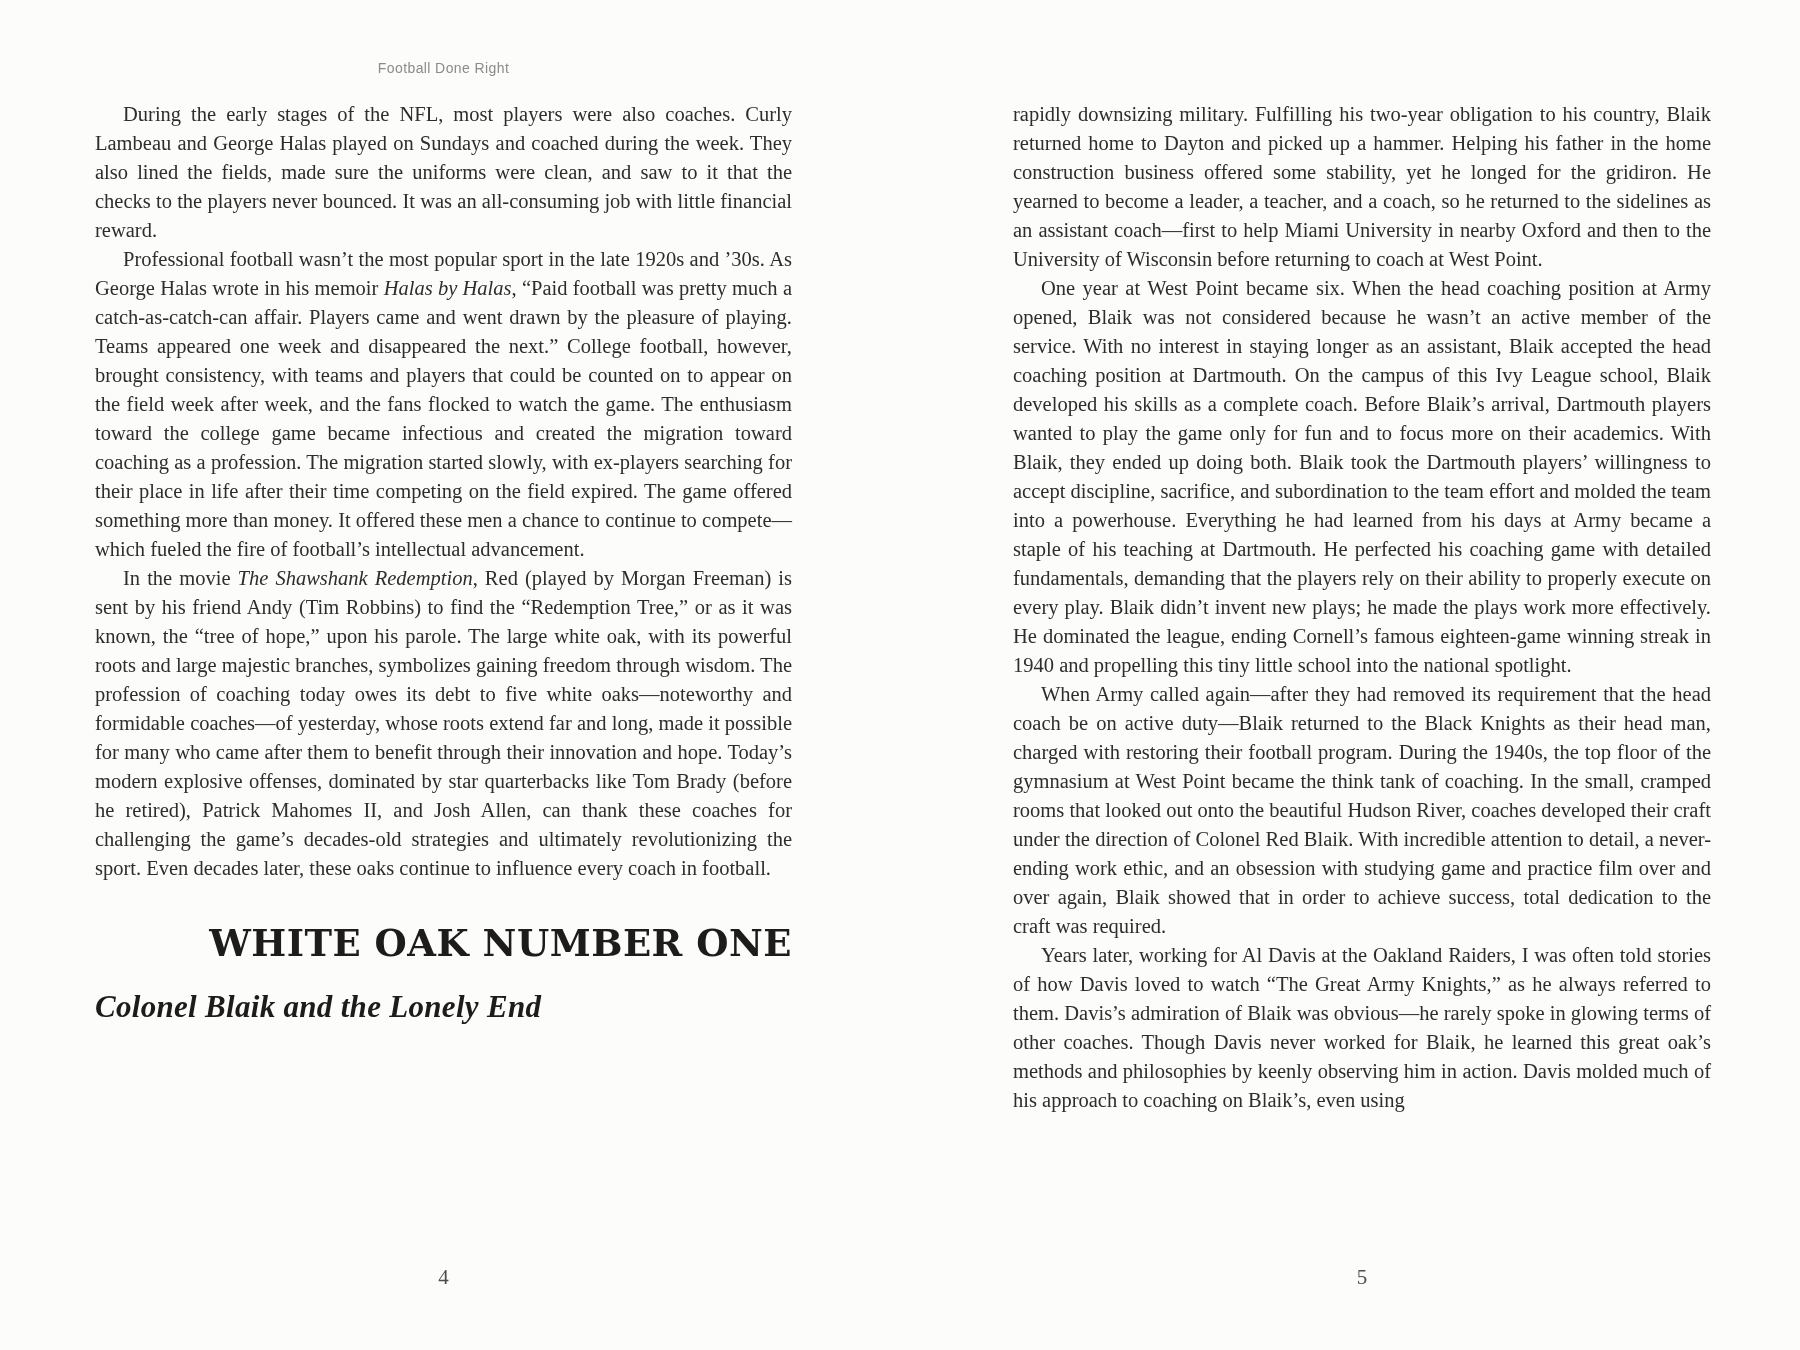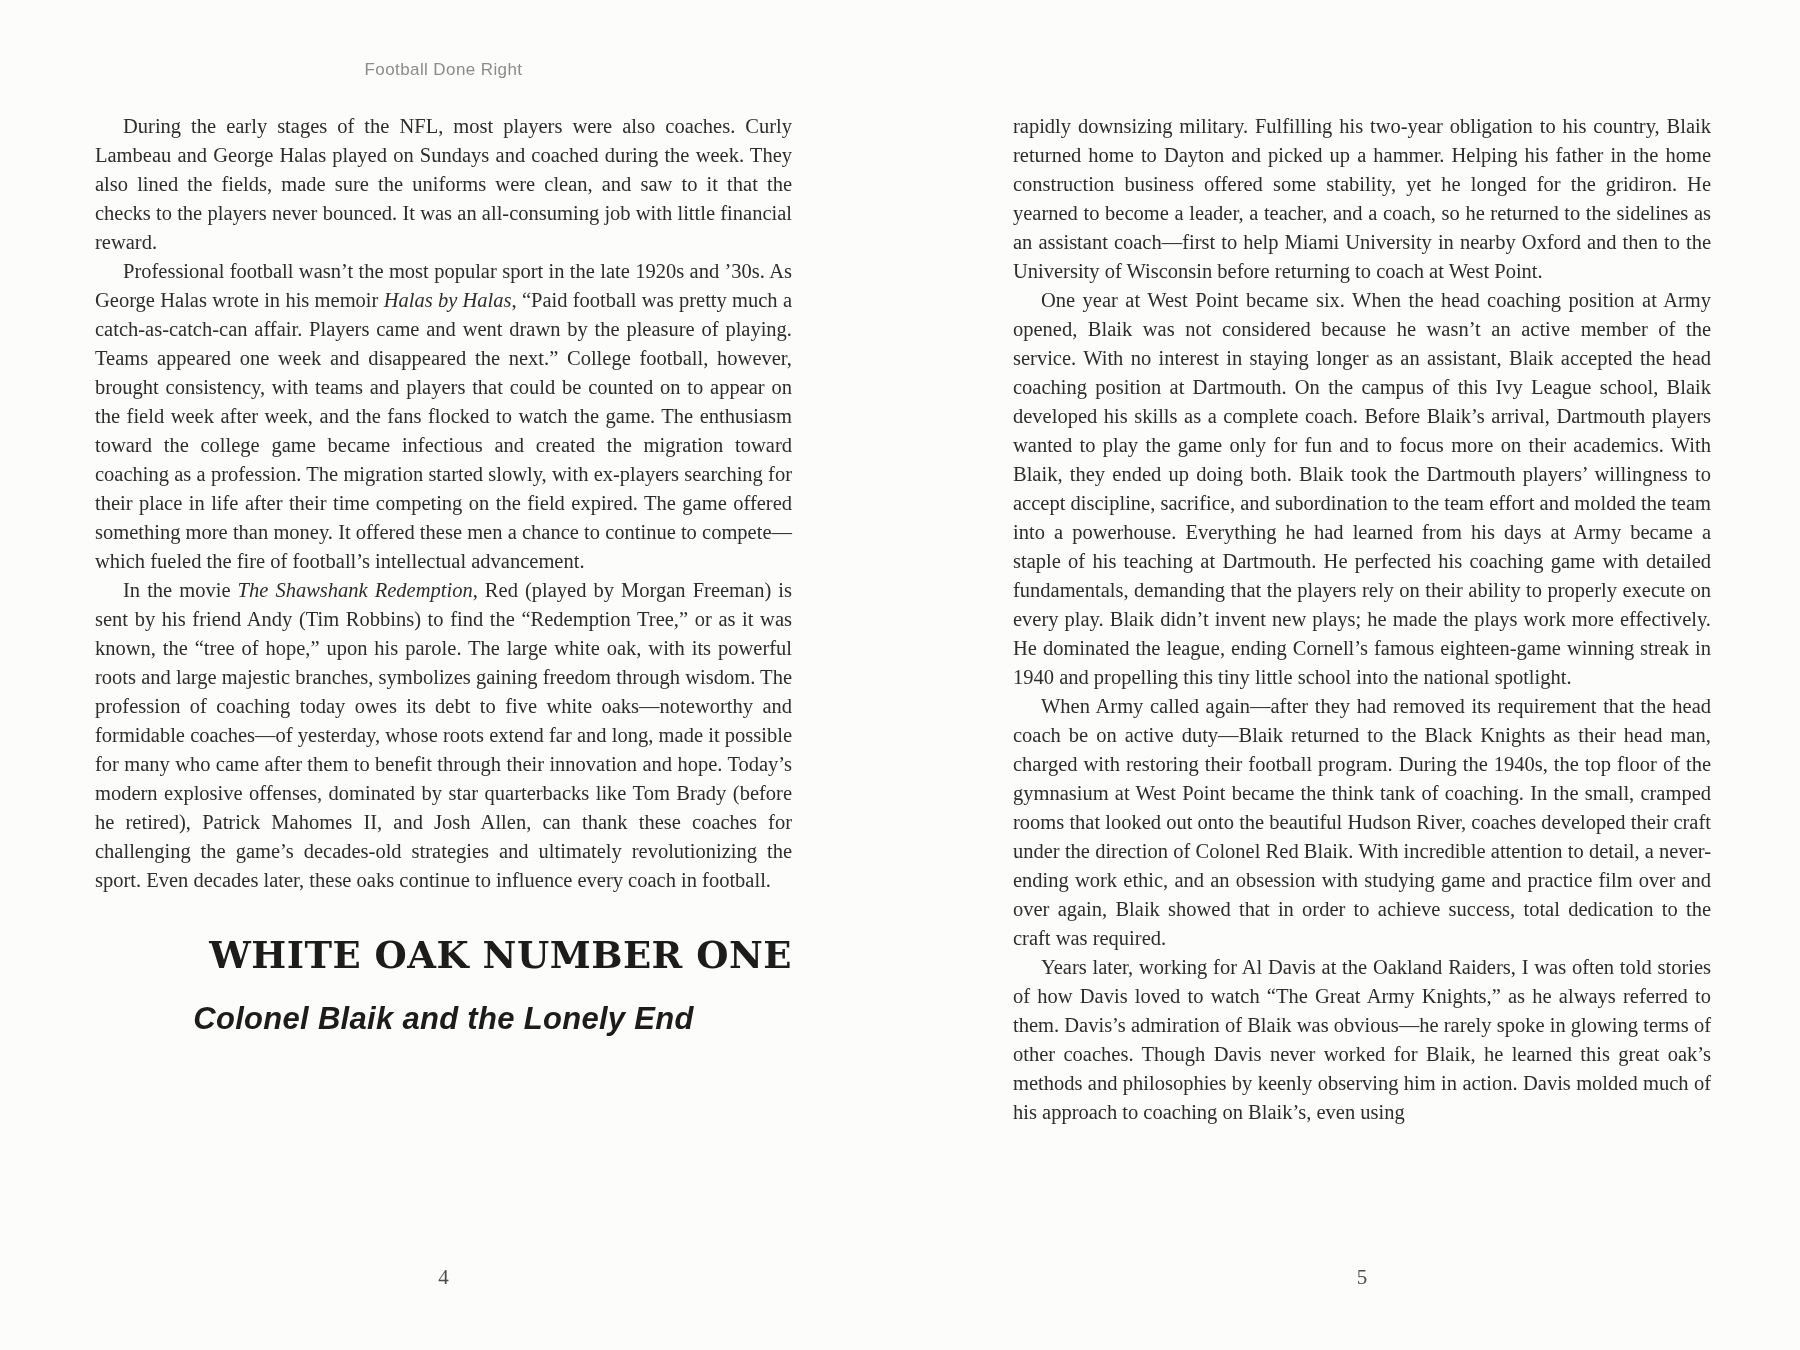--- a/index.html
+++ b/index.html
@@ -23,29 +23,29 @@
   .page-left  { left: 95px;  width: 697px; }
   .page-right { left: 1013px; width: 698px; }
 
   .running-head {
     position: absolute;
     top: 60px;
     left: 0;
     width: 100%;
     text-align: center;
     font-family: "Liberation Sans", sans-serif;
-    font-size: 17px;
+    font-size: 14px;
     font-weight: 400;
     letter-spacing: 0.4px;
     color: #8b8b8b;
   }
 
   .page-body {
     position: absolute;
-    top: 112px;
+    top: 100px;
     left: 0;
     right: 0;
   }
 
   .paragraph {
     margin: 0;
     font-size: 20.5px;
     line-height: 29px;
     text-align: justify;
     color: #2e2d2b;
@@ -60,22 +60,22 @@
     text-align: right;
     font-family: "DejaVu Serif", serif;
     font-weight: 700;
     font-size: 37px;
     letter-spacing: 0.5px;
     color: #1d1c1a;
     white-space: nowrap;
   }
   .section-subheading {
     margin: 22px 0 0 0;
-    text-align: center;
-    font-family: Liberation Sans, sans-serif;
+    text-align: left;
+    font-family: Liberation Serif, serif;
     font-style: italic;
     font-weight: 600;
     font-size: 31px;
     letter-spacing: 0.3px;
     color: #1d1c1a;
     white-space: nowrap;
   }
   .section-heading + .section-subheading { margin-top: 24px; }
   .section-subheading + .paragraph { margin-top: 30px; }
 

